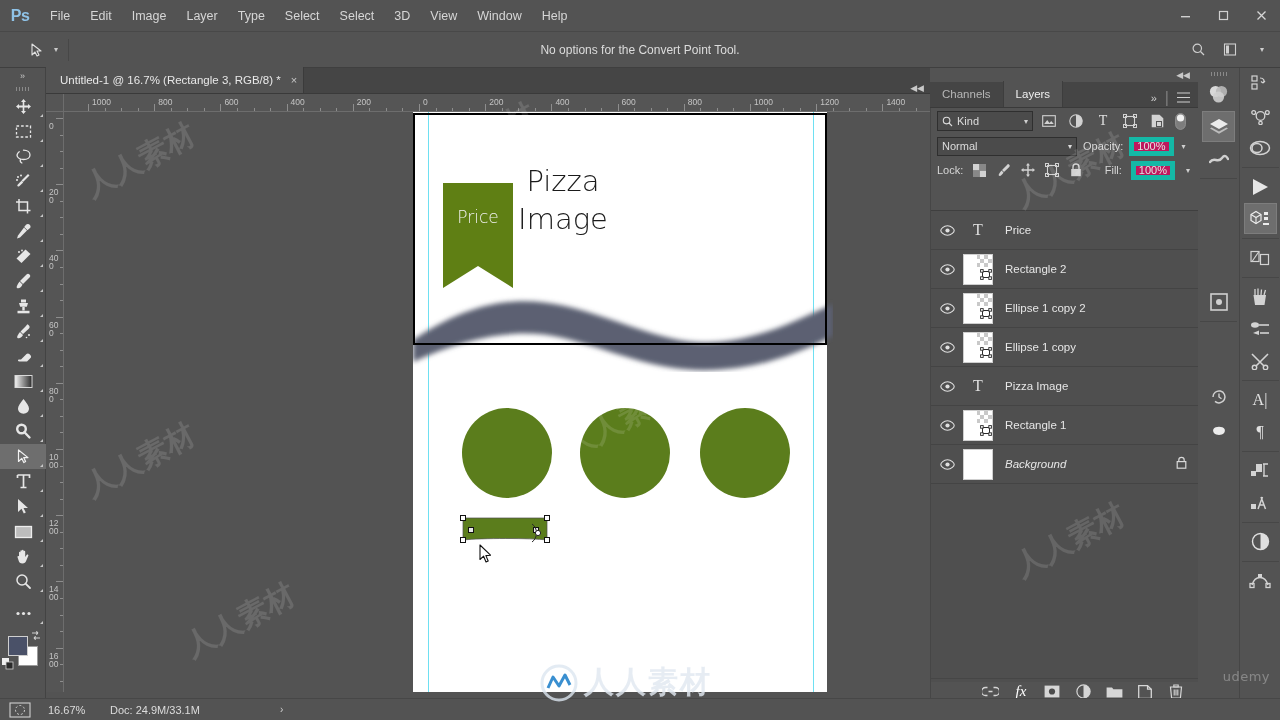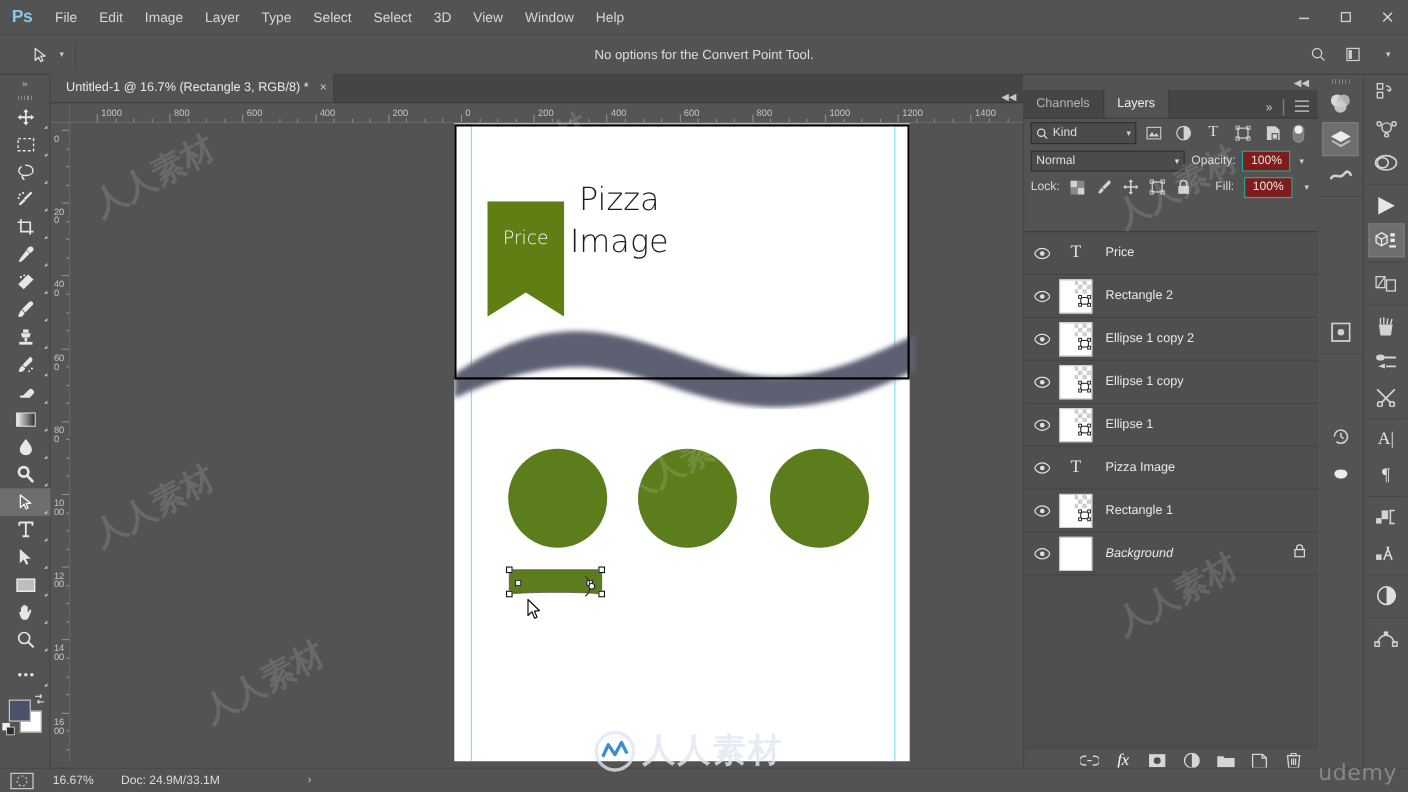--- a/index.html
+++ b/index.html
@@ -189,21 +189,21 @@
   .fic { width: 22px; height: 20px; display:flex; align-items:center; justify-content:center; color:#d2d2d2; }
   .ftoggle { width:14px;height:18px; display:flex; align-items:center; justify-content:center; }
   .blend-row { display:flex; align-items:center; height:24px; padding:0 6px; gap:6px; }
   .blend-select {
     width: 140px; height: 19px; background: #4b4b4b; border: 1px solid #2f2f2f;
     color: #dcdcdc; font-size: 11px; display:flex; align-items:center; padding: 0 4px;
   }
   .blend-select .cv { margin-left:auto; font-size:8px; }
   .lbl { color: #d6d6d6; font-size: 11px; }
   .numfield {
-    height: 19px; min-width: 44px; background:#7f1d1d; border:1px solid #14b8a6;
+    height: 19px; min-width: 44px; background:#be185d; border:5px solid #14b8a6;
     color:#e2e2e2; font-size:11px; display:flex; align-items:center;
     justify-content:center; padding: 0 3px;
   }
   .mini-cv { color:#cfcfcf; font-size:8px; padding:0 2px; }
   .lock-row { display:flex; align-items:center; height:24px; padding:0 6px; gap:9px; }
   .lock-ic { width:15px; height:16px; display:flex; align-items:center; justify-content:center; color:#d2d2d2; }
 
   .layer-list {
     position: absolute; left: 0; top: 102px; width: 268px; height: 472px;
     background: #4f4f4f; border-top: 1px solid #3f3f3f;
@@ -274,22 +274,22 @@
   }
   .wm-center {
     position: absolute; left: 540px; top: 662px; display: flex;
     align-items: center; gap: 6px; pointer-events: none;
   }
   .wm-center .txt {
     color: rgba(225,232,240,.82); font-size: 30px; font-weight: bold;
     font-family: "DejaVu Sans", sans-serif; letter-spacing: 2px;
   }
   .wm-udemy {
-    position: absolute; right: 10px; bottom: 6px;
-    color: rgba(255,255,255,.30); font-size: 20px;
+    position: absolute; right: 10px; bottom: 36px;
+    color: rgba(255,255,255,.30); font-size: 13px;
     font-family: "DejaVu Sans", sans-serif; letter-spacing: .5px;
   }
 </style>
 </head>
 <body>
 
 <div id="app">
 
   <div class="menubar">
     <div class="ps-logo">Ps</div>
@@ -890,41 +890,20 @@
             </div>
             <div class="layer-name">Ellipse 1 copy</div>
           </div>
           <div class="layer-row">
             <div class="eye">
               <svg width="15" height="11" viewBox="0 0 15 11">
                 <path d="M7.5 .8 C11.5 .8 14.2 4 14.2 5.5 C14.2 7 11.5 10.2 7.5 10.2 C3.5 10.2 .8 7 .8 5.5 C.8 4 3.5 .8 7.5 .8 Z" fill="none" stroke="#e0e0e0" stroke-width="1.1"></path>
                 <circle cx="7.5" cy="5.5" r="2.1" fill="#e0e0e0"></circle>
               </svg>
             </div>
-            <div class="thumb">
-              <svg width="28" height="29" viewBox="0 0 28 29" style="position:absolute;left:0;top:0;">
-                <path d="M0 0 H13 V12 H28 V29 H0 Z" fill="#ffffff"></path>
-              </svg>
-              <span class="thumb-badge"><svg width="14" height="13" viewBox="0 0 14 13">
-                  <rect x="3.5" y="3.5" width="7" height="6" fill="none" stroke="#2b2b2b" stroke-width="1"></rect>
-                  <rect x="1.6" y="1.6" width="2.6" height="2.6" fill="#fff" stroke="#2b2b2b" stroke-width=".9"></rect>
-                  <rect x="9.8" y="1.6" width="2.6" height="2.6" fill="#fff" stroke="#2b2b2b" stroke-width=".9"></rect>
-                  <rect x="1.6" y="8.8" width="2.6" height="2.6" fill="#fff" stroke="#2b2b2b" stroke-width=".9"></rect>
-                  <rect x="9.8" y="8.8" width="2.6" height="2.6" fill="#fff" stroke="#2b2b2b" stroke-width=".9"></rect>
-                </svg></span>
-            </div>
-            <div class="layer-name">Ellipse 1</div>
-          </div>
-          <div class="layer-row">
-            <div class="eye">
-              <svg width="15" height="11" viewBox="0 0 15 11">
-                <path d="M7.5 .8 C11.5 .8 14.2 4 14.2 5.5 C14.2 7 11.5 10.2 7.5 10.2 C3.5 10.2 .8 7 .8 5.5 C.8 4 3.5 .8 7.5 .8 Z" fill="none" stroke="#e0e0e0" stroke-width="1.1"></path>
-                <circle cx="7.5" cy="5.5" r="2.1" fill="#e0e0e0"></circle>
-              </svg>
-            </div>
             <div class="type-ic">T</div>
             <div class="layer-name">Pizza Image</div>
           </div>
           <div class="layer-row">
             <div class="eye">
               <svg width="15" height="11" viewBox="0 0 15 11">
                 <path d="M7.5 .8 C11.5 .8 14.2 4 14.2 5.5 C14.2 7 11.5 10.2 7.5 10.2 C3.5 10.2 .8 7 .8 5.5 C.8 4 3.5 .8 7.5 .8 Z" fill="none" stroke="#e0e0e0" stroke-width="1.1"></path>
                 <circle cx="7.5" cy="5.5" r="2.1" fill="#e0e0e0"></circle>
               </svg>
             </div>

